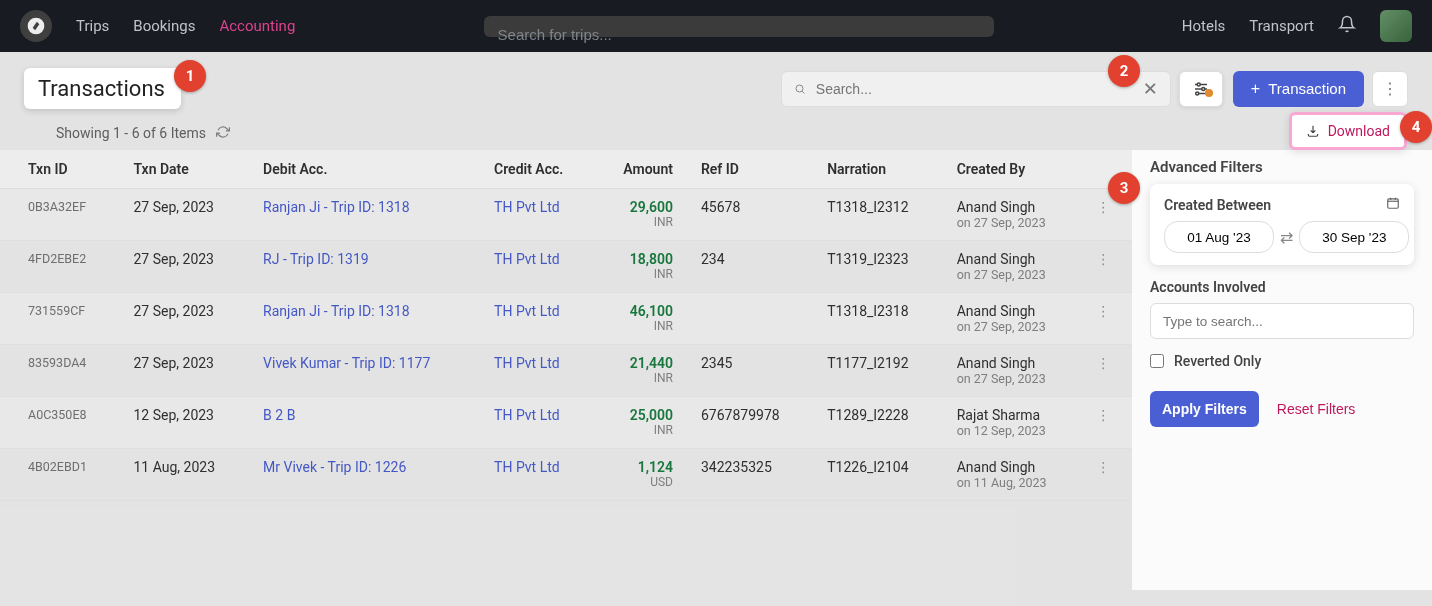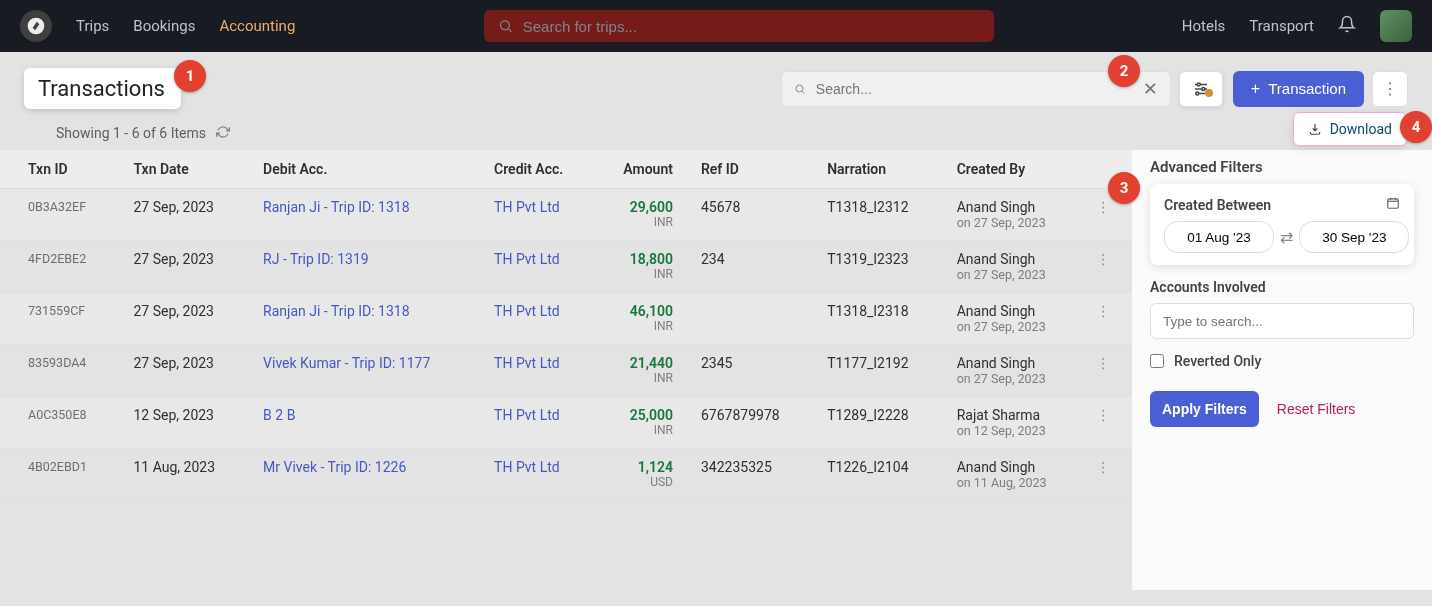--- a/index.html
+++ b/index.html
@@ -4,23 +4,23 @@
 <style>
 * { margin:0; padding:0; box-sizing:border-box; }
 body { font-family: -apple-system, BlinkMacSystemFont, "Segoe UI", Roboto, sans-serif; width:1432px; height:606px; background:#f5f5f5; color:#333; overflow:hidden; position:relative; }
 .overlay { position:absolute; inset:0; background:rgba(0,0,0,0.07); pointer-events:none; z-index:5; }
 
 
 .topnav { height:52px; background:#1a1e24; display:flex; align-items:center; padding:0 20px; gap:24px; }
 .logo { width:32px; height:32px; border-radius:50%; background:#444; display:flex; align-items:center; justify-content:center; }
 .logo svg { width:20px; height:20px; fill:#fff; }
 .navlink { color:#cfd3d8; font-size:15px; }
-.navlink.active { color:#fdba74; }
+.navlink.active { color:#ec4899; }
 .spacer { flex:1; }
-.searchbar-top { display:flex; align-items:center; background:#7f1d1d; border-radius:6px; height:32px; width:510px; padding:0 14px; gap:10px; }
+.searchbar-top { display:flex; align-items:center; background:#404040; border-radius:6px; height:21px; width:510px; padding:0 14px; gap:10px;flex-direction:column; }
 .searchbar-top svg { width:16px; height:16px; stroke:#8a8f96; fill:none; }
 .searchbar-top input { background:transparent; border:none; outline:none; color:#cfd3d8; font-size:15px; width:100%; }
 .searchbar-top input::placeholder { color:#8a8f96; }
 .noticon { color:#cfd3d8; }
 .avatar { width:32px; height:32px; border-radius:6px; background:linear-gradient(135deg,#6b9b6e,#3d6b40); }
 
 
 .pagehead { padding:16px 24px 10px 24px; display:flex; align-items:center; position:relative; z-index:10; }
 .pagetitle-box { background:#fff; border-radius:6px; padding:8px 16px 8px 14px; box-shadow:0 2px 6px rgba(0,0,0,.15); }
 .pagetitle { font-size:22px; font-weight:400; color:#222; }
@@ -28,21 +28,21 @@
 .searchbox { display:flex; align-items:center; background:#f0f0f0; border:1px solid #ddd; border-radius:6px; height:36px; width:390px; padding:0 12px; gap:10px; }
 .searchbox svg { width:14px; height:14px; stroke:#888; fill:none; }
 .searchbox input { background:transparent; border:none; outline:none; font-size:14px; width:100%; }
 .closebtn { margin-left:6px; color:#777; font-size:18px; }
 .filterbtn { margin-left:8px; background:#fff; border:1px solid #ddd; border-radius:6px; width:44px; height:36px; display:flex; align-items:center; justify-content:center; position:relative; z-index:30; box-shadow:0 1px 4px rgba(0,0,0,.1); }
 .filterbtn svg { width:18px; height:18px; }
 .filterbtn .dot { width:8px; height:8px; background:#e08b2f; border-radius:50%; position:absolute; bottom:9px; right:9px; }
 .primarybtn { margin-left:10px; background:#4a5fd3; color:#fff; border:none; border-radius:6px; height:36px; padding:0 18px; font-size:15px; font-weight:500; display:flex; align-items:center; gap:8px; }
 .primarybtn .plus { font-size:16px; }
 .morebtn { margin-left:8px; width:36px; height:36px; background:#fff; border:1px solid #ddd; border-radius:6px; display:flex; align-items:center; justify-content:center; color:#777; position:relative; }
-.dropdown-download { position:absolute; top:40px; right:0; background:#fff; border:1px solid #f9a8d4; border-radius:6px; box-shadow:0 2px 8px rgba(0,0,0,.12); padding:8px 14px; font-size:14px; color:#0c4a6e; display:flex; align-items:center; gap:8px; z-index:30; }
+.dropdown-download { position:absolute; top:40px; right:0; background:#fff; border:3px solid #f9a8d4; border-radius:6px; box-shadow:0 2px 8px rgba(0,0,0,.12); padding:8px 14px; font-size:14px; color:#be185d; display:flex; align-items:center; gap:8px; z-index:30; }
 .dropdown-download svg { width:14px; height:14px; }
 
 
 .sortrow { padding:6px 24px 8px 24px; display:flex; align-items:flex-start; font-size:14px; color:#666;margin-left:32px; }
 .refresh-icon { margin-left:10px; }
 .sortrow .spacer { flex:1; }
 .sortbtn { color:#555; font-weight:500; display:flex; align-items:center; gap:6px; }
 
 
 .content-row { display:flex; align-items:flex-start; }

